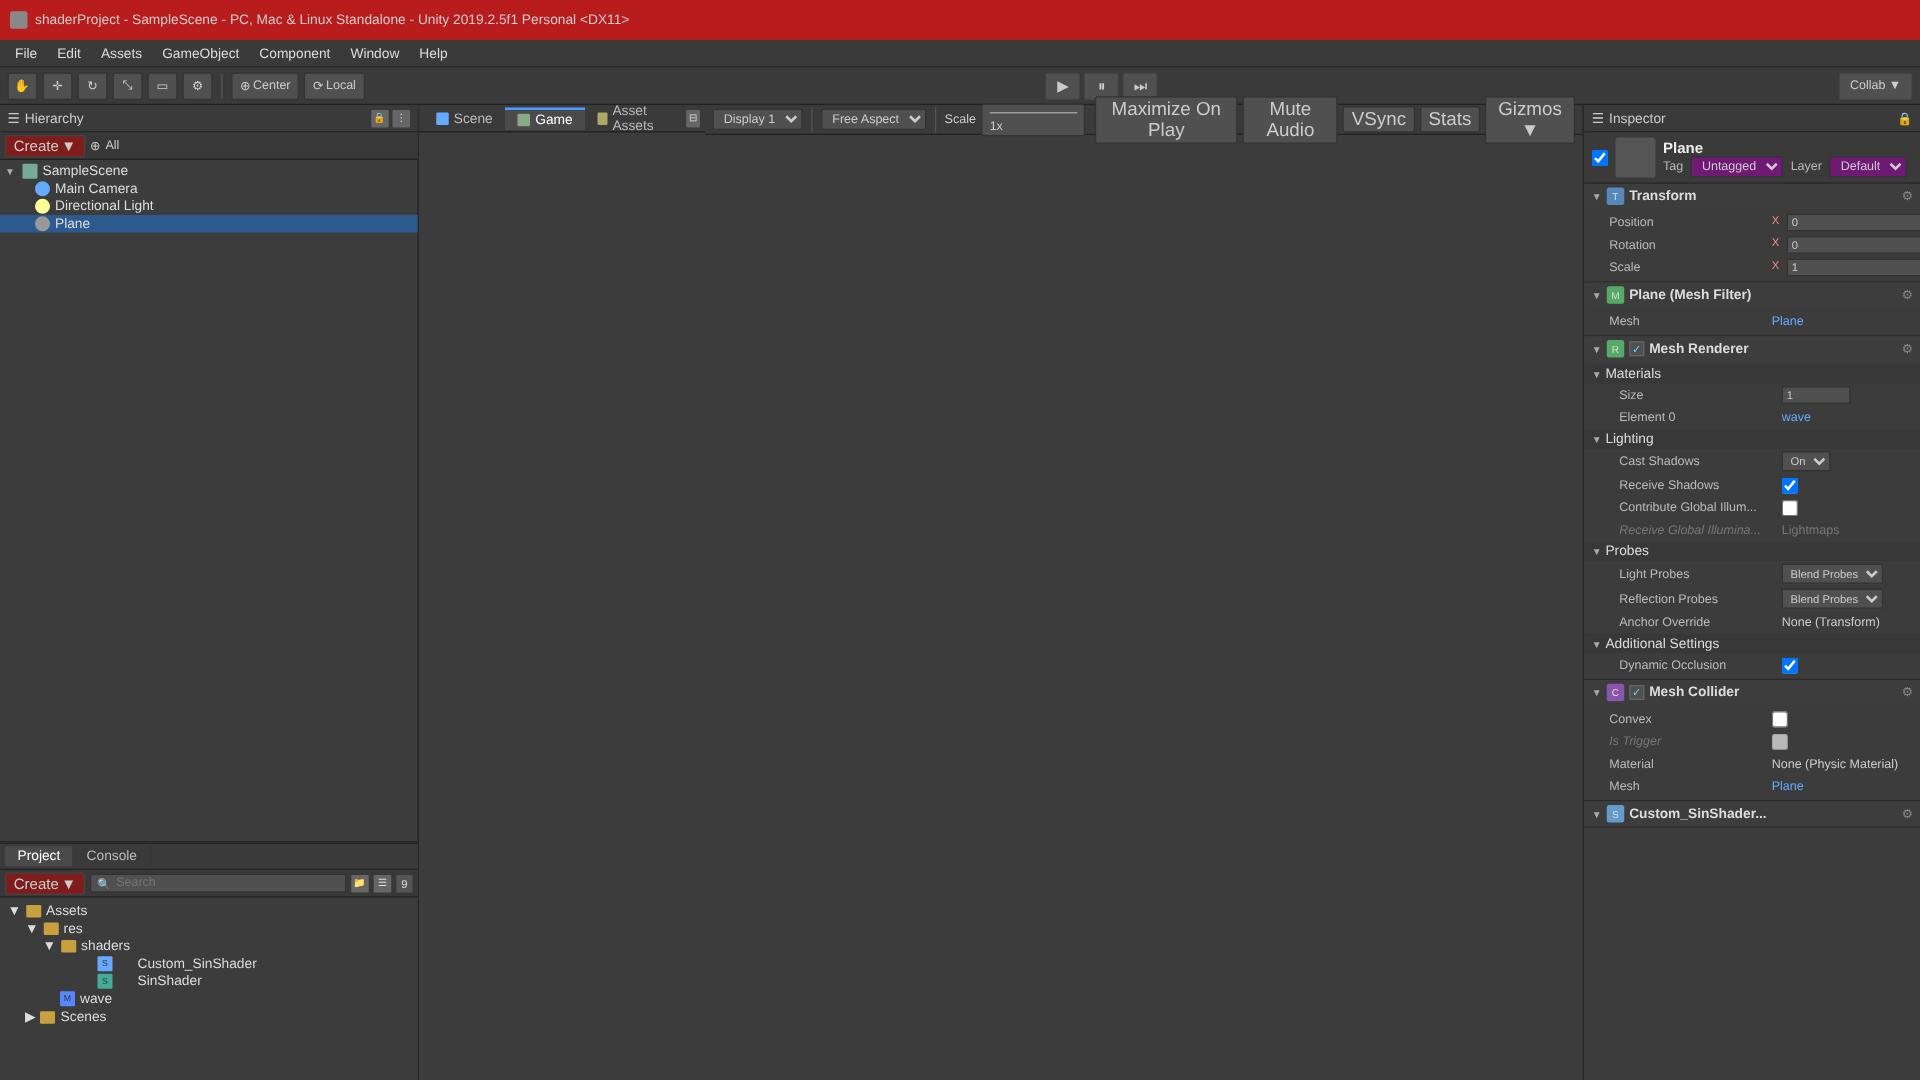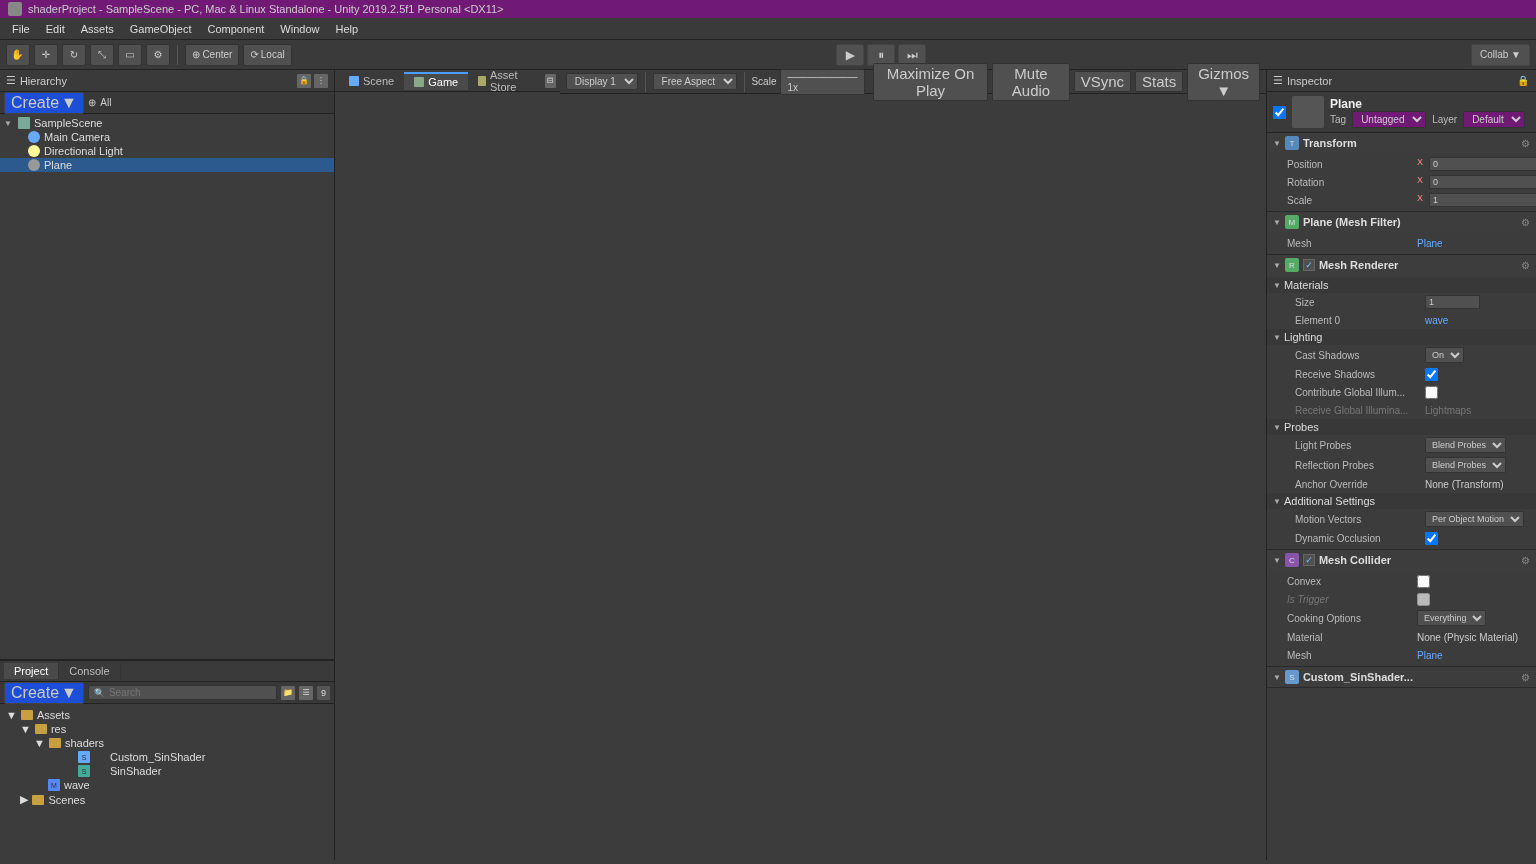--- a/index.html
+++ b/index.html
@@ -1,19 +1,19 @@
 <!DOCTYPE html>
 <html><head>
   <meta charset="utf-8">
   <style>
     * { margin: 0; padding: 0; box-sizing: border-box; }
     body { font-family: 'Segoe UI', Arial, sans-serif; font-size: 11px; background: #3c3c3c; color: #ddd; overflow: hidden; width: 1536px; height: 864px; }
 
     
-    #title-bar { background: #701a75; color: #ccc; padding: 3px 8px; font-size: 11px; display: flex; align-items: center; gap: 6px; height: 18px; }
+    #title-bar { background: #b91c1c; color: #ccc; padding: 3px 8px; font-size: 11px; display: flex; align-items: center; gap: 6px; height: 32px; }
     #title-bar .unity-icon { width: 14px; height: 14px; background: #888; border-radius: 2px; }
 
     
     #menu-bar { background: #3a3a3a; display: flex; align-items: center; padding: 2px 4px; height: 22px; border-bottom: 1px solid #222; }
     #menu-bar span { padding: 2px 8px; cursor: pointer; color: #ddd; font-size: 11px; }
 
     
     #toolbar { background: #3a3a3a; display: flex; align-items: center; padding: 2px 6px; height: 30px; border-bottom: 1px solid #222; gap: 4px; }
     .tool-btn { background: #505050; border: 1px solid #333; color: #ccc; padding: 2px 6px; font-size: 10px; cursor: pointer; border-radius: 2px; height: 22px; display: flex; align-items: center; gap: 2px; }
     .tool-btn.icon-btn { width: 24px; padding: 0; justify-content: center; }
@@ -29,21 +29,21 @@
     
     #left-panel { width: 335px; display: flex; flex-direction: column; background: #3c3c3c; border-right: 1px solid #222; }
 
     
     #hierarchy { flex: 1; border-bottom: 1px solid #222; }
     .panel-header { background: #3a3a3a; padding: 3px 6px; display: flex; align-items: center; justify-content: space-between; border-bottom: 1px solid #222; height: 22px; }
     .panel-header-title { display: flex; align-items: center; gap: 4px; font-size: 11px; color: #ccc; }
     .panel-header-icons { display: flex; gap: 3px; }
     .small-icon { width: 14px; height: 14px; background: #666; border-radius: 1px; display: flex; align-items: center; justify-content: center; font-size: 8px; cursor: pointer; }
     .hierarchy-toolbar { background: #383838; padding: 2px 4px; display: flex; align-items: center; gap: 4px; height: 22px; border-bottom: 1px solid #222; }
-    .create-btn { background: #1d4ed8; border: 1px solid #444; color: #ccc; padding: 1px 6px; font-size: 16px; cursor: pointer; border-radius: 2px; display: flex; align-items: center; gap: 2px; }
+    .create-btn { background: #7f1d1d; border: 1px solid #444; color: #ccc; padding: 1px 6px; font-size: 12px; cursor: pointer; border-radius: 2px; display: flex; align-items: center; gap: 2px; }
     .hierarchy-items { padding: 2px 0; }
     .h-item { padding: 1px 4px; display: flex; align-items: center; gap: 4px; cursor: pointer; }
     .h-item.selected { background: #2d5a8e; }
     .h-item .arrow { font-size: 8px; color: #aaa; width: 10px; }
     .scene-icon { width: 12px; height: 12px; background: #7a9; border-radius: 1px; font-size: 8px; display: flex; align-items: center; justify-content: center; }
     .obj-icon { width: 12px; height: 12px; border-radius: 50%; background: #888; }
     .obj-icon.camera { background: #6af; }
     .obj-icon.light { background: #ff9; }
     .obj-icon.plane { background: #999; }
 
@@ -302,21 +302,21 @@
       <div class="vtab">
         <div class="vtab-icon scene"></div>
         <span>Scene</span>
       </div>
       <div class="vtab active">
         <div class="vtab-icon game"></div>
         <span>Game</span>
       </div>
       <div class="vtab">
         <div class="vtab-icon store"></div>
-        <span>Asset Store</span>
+        <span>Asset Assets</span>
       </div>
       <div style="flex:1"></div>
       <div class="small-icon">⊟</div>
     </div>
     <div class="viewport-toolbar">
       <select class="vt-select">
         <option>Display 1</option>
       </select>
       <div class="separator"></div>
       <select class="vt-select">
@@ -490,21 +490,21 @@
         </div>
         <div class="prop-row sub">
           <span class="prop-label">Receive Shadows</span>
           <input type="checkbox" checked="" style="">
         </div>
         <div class="prop-row sub truncated">
           <span class="prop-label">Contribute Global Illum...</span>
           <input type="checkbox" style="">
         </div>
         <div class="prop-row sub truncated">
-          <span class="prop-label" style="color:#777;">Receive Global Illumina...</span>
+          <span class="prop-label" style="color:#777;font-style:italic;">Receive Global Illumina...</span>
           <span class="prop-value" style="color:#777;">Lightmaps</span>
         </div>
 
         <div class="section-group-header">
           <span class="arrow-down">▼</span>
           <span>Probes</span>
         </div>
         <div class="prop-row sub">
           <span class="prop-label">Light Probes</span>
           <select class="prop-select">
@@ -518,26 +518,20 @@
           </select>
         </div>
         <div class="prop-row sub">
           <span class="prop-label">Anchor Override</span>
           <span class="prop-value">None (Transform)</span>
         </div>
 
         <div class="section-group-header">
           <span class="arrow-down">▼</span>
           <span>Additional Settings</span>
-        </div>
-        <div class="prop-row sub">
-          <span class="prop-label">Motion Vectors</span>
-          <select class="prop-select">
-            <option>Per Object Motion</option>
-          </select>
         </div>
         <div class="prop-row sub">
           <span class="prop-label">Dynamic Occlusion</span>
           <input type="checkbox" checked="" style="">
         </div>
       </div>
     </div>
 
     <div class="component">
       <div class="comp-header">
@@ -550,26 +544,20 @@
       <div class="comp-body">
         <div class="prop-row">
           <span class="prop-label">Convex</span>
           <input type="checkbox" style="">
         </div>
         <div class="prop-row">
           <span class="prop-label" style="color:#777;font-style:italic;">Is Trigger</span>
           <input type="checkbox" disabled="" style="">
         </div>
         <div class="prop-row">
-          <span class="prop-label">Cooking Options</span>
-          <select class="prop-select">
-            <option>Everything</option>
-          </select>
-        </div>
-        <div class="prop-row">
           <span class="prop-label">Material</span>
           <span class="prop-value">None (Physic Material)</span>
         </div>
         <div class="prop-row">
           <span class="prop-label">Mesh</span>
           <span class="prop-value" style="color:#6af;cursor:pointer;">Plane</span>
         </div>
       </div>
     </div>
 

